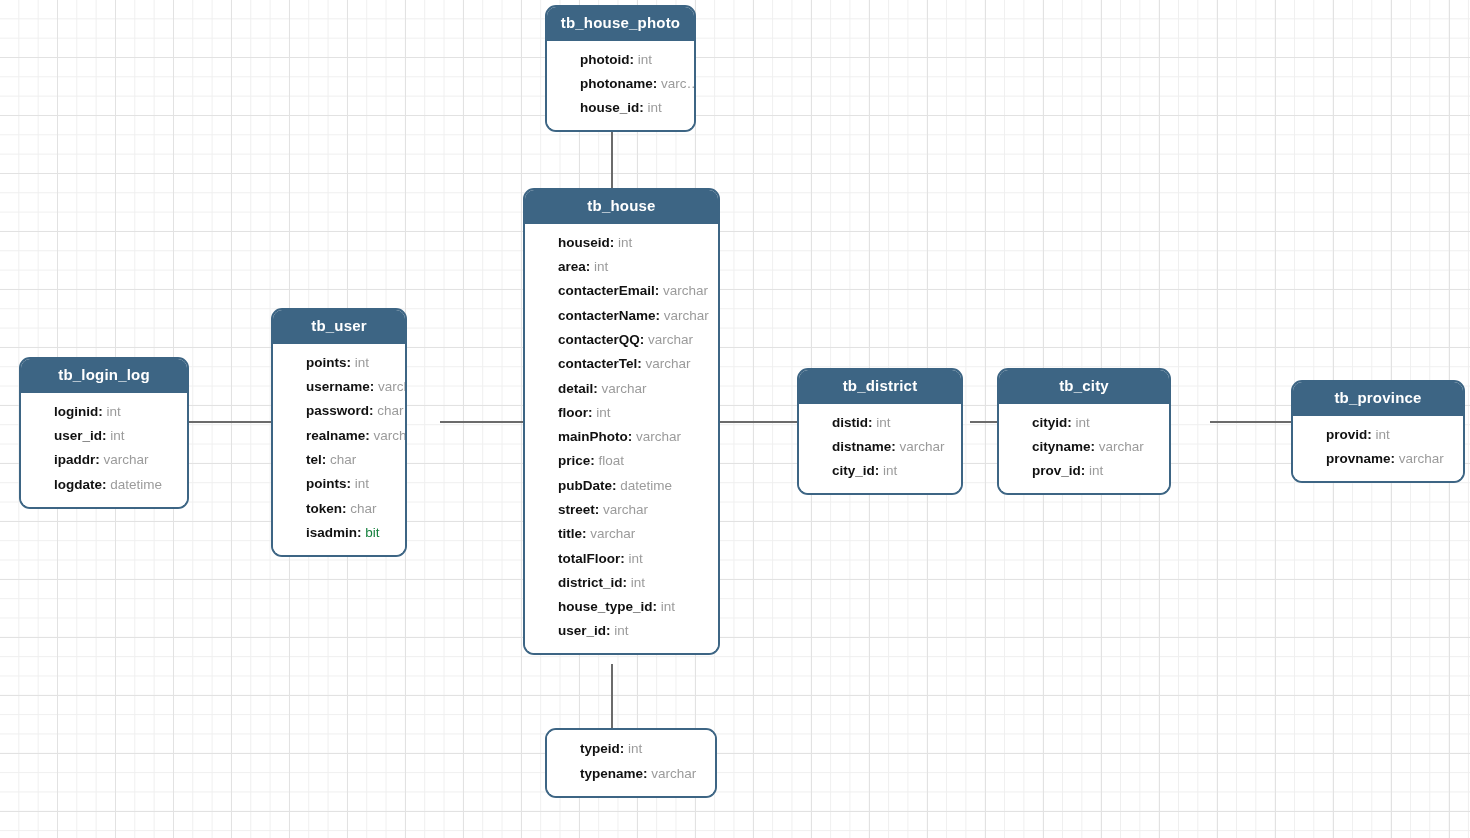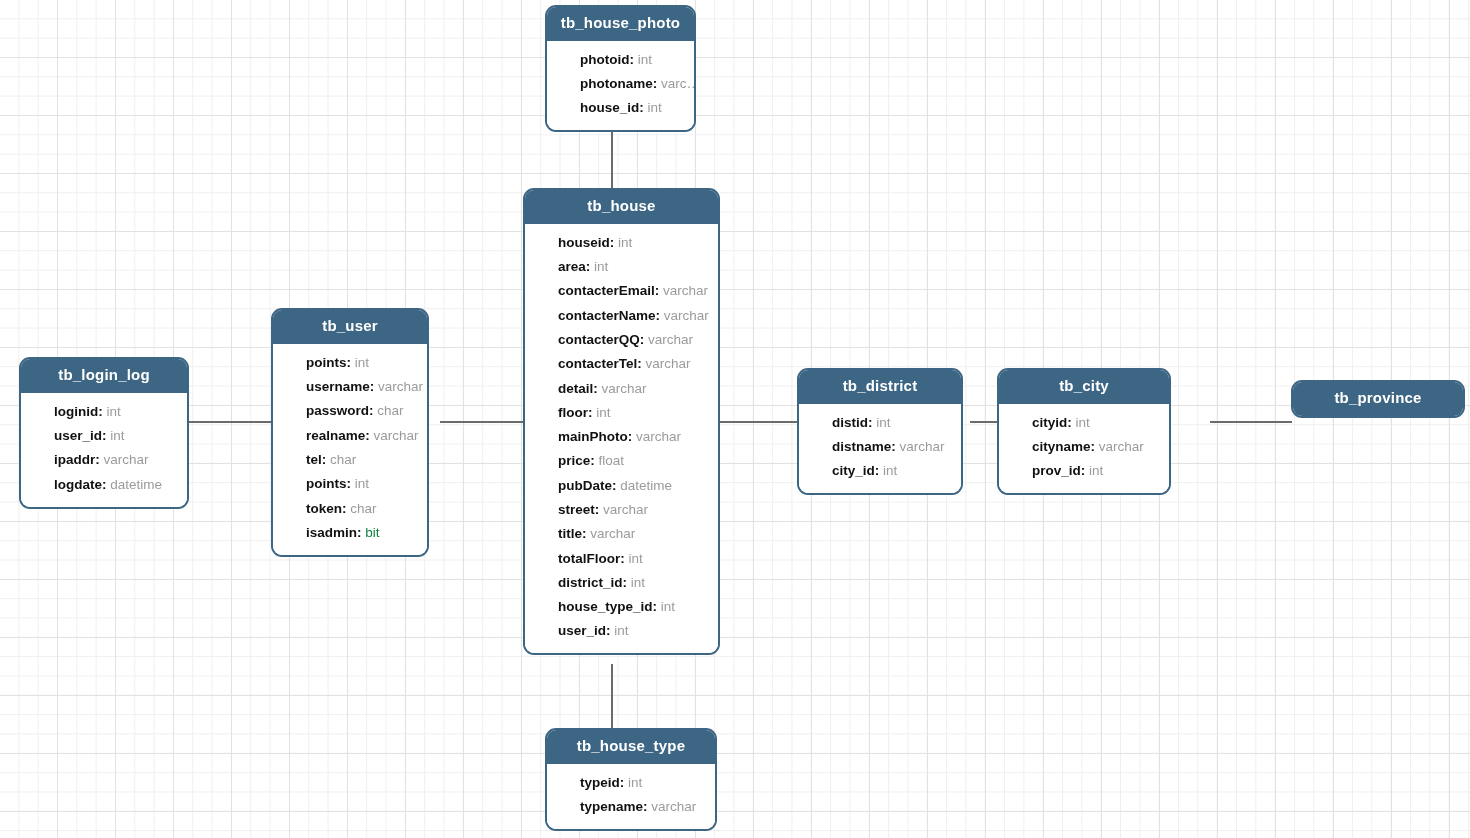--- a/index.html
+++ b/index.html
@@ -126,21 +126,21 @@
           <div class="field"><span class="fname" style="color: rgb(17, 17, 17);">price</span><span class="fname" style="color: rgb(17, 17, 17);">: </span><span class="ftype" style="color: rgb(155, 155, 155);">float</span></div>
           <div class="field"><span class="fname" style="color: rgb(17, 17, 17);">pubDate</span><span class="fname" style="color: rgb(17, 17, 17);">: </span><span class="ftype" style="color: rgb(155, 155, 155);">datetime</span></div>
           <div class="field"><span class="fname" style="color: rgb(17, 17, 17);">street</span><span class="fname" style="color: rgb(17, 17, 17);">: </span><span class="ftype" style="color: rgb(155, 155, 155);">varchar</span></div>
           <div class="field"><span class="fname" style="color: rgb(17, 17, 17);">title</span><span class="fname" style="color: rgb(17, 17, 17);">: </span><span class="ftype" style="color: rgb(155, 155, 155);">varchar</span></div>
           <div class="field"><span class="fname" style="color: rgb(17, 17, 17);">totalFloor</span><span class="fname" style="color: rgb(17, 17, 17);">: </span><span class="ftype" style="color: rgb(155, 155, 155);">int</span></div>
           <div class="field"><span class="fname" style="color: rgb(17, 17, 17);">district_id</span><span class="fname" style="color: rgb(17, 17, 17);">: </span><span class="ftype" style="color: rgb(155, 155, 155);">int</span></div>
           <div class="field"><span class="fname" style="color: rgb(17, 17, 17);">house_type_id</span><span class="fname" style="color: rgb(17, 17, 17);">: </span><span class="ftype" style="color: rgb(155, 155, 155);">int</span></div>
           <div class="field"><span class="fname" style="color: rgb(17, 17, 17);">user_id</span><span class="fname" style="color: rgb(17, 17, 17);">: </span><span class="ftype" style="color: rgb(155, 155, 155);">int</span></div>
         </div>
       </div>
-      <div class="entity" style="left: 271px; top: 308px; width: 158px; border-color: rgb(61, 101, 132);">
+      <div class="entity" style="left: 271px; top: 308px; width: 136px; border-color: rgb(61, 101, 132);">
         <div class="entity-header" style="background: rgb(61, 101, 132); color: rgb(255, 255, 255);">tb_user</div>
         <div class="entity-body">
           <div class="field"><span class="fname" style="color: rgb(17, 17, 17);">points</span><span class="fname" style="color: rgb(17, 17, 17);">: </span><span class="ftype" style="color: rgb(155, 155, 155);">int</span></div>
           <div class="field"><span class="fname" style="color: rgb(17, 17, 17);">username</span><span class="fname" style="color: rgb(17, 17, 17);">: </span><span class="ftype" style="color: rgb(155, 155, 155);">varchar</span></div>
           <div class="field"><span class="fname" style="color: rgb(17, 17, 17);">password</span><span class="fname" style="color: rgb(17, 17, 17);">: </span><span class="ftype" style="color: rgb(155, 155, 155);">char</span></div>
           <div class="field"><span class="fname" style="color: rgb(17, 17, 17);">realname</span><span class="fname" style="color: rgb(17, 17, 17);">: </span><span class="ftype" style="color: rgb(155, 155, 155);">varchar</span></div>
           <div class="field"><span class="fname" style="color: rgb(17, 17, 17);">tel</span><span class="fname" style="color: rgb(17, 17, 17);">: </span><span class="ftype" style="color: rgb(155, 155, 155);">char</span></div>
           <div class="field"><span class="fname" style="color: rgb(17, 17, 17);">points</span><span class="fname" style="color: rgb(17, 17, 17);">: </span><span class="ftype" style="color: rgb(155, 155, 155);">int</span></div>
           <div class="field"><span class="fname" style="color: rgb(17, 17, 17);">token</span><span class="fname" style="color: rgb(17, 17, 17);">: </span><span class="ftype" style="color: rgb(155, 155, 155);">char</span></div>
           <div class="field"><span class="fname" style="color: rgb(17, 17, 17);">isadmin</span><span class="fname" style="color: rgb(17, 17, 17);">: </span><span class="ftype" style="color: #15803d;">bit</span></div>
@@ -166,22 +166,25 @@
       <div class="entity" style="left: 997px; top: 368px; width: 174px; border-color: rgb(61, 101, 132);">
         <div class="entity-header" style="background: rgb(61, 101, 132); color: rgb(255, 255, 255);">tb_city</div>
         <div class="entity-body">
           <div class="field"><span class="fname" style="color: rgb(17, 17, 17);">cityid</span><span class="fname" style="color: rgb(17, 17, 17);">: </span><span class="ftype" style="color: rgb(155, 155, 155);">int</span></div>
           <div class="field"><span class="fname" style="color: rgb(17, 17, 17);">cityname</span><span class="fname" style="color: rgb(17, 17, 17);">: </span><span class="ftype" style="color: rgb(155, 155, 155);">varchar</span></div>
           <div class="field"><span class="fname" style="color: rgb(17, 17, 17);">prov_id</span><span class="fname" style="color: rgb(17, 17, 17);">: </span><span class="ftype" style="color: rgb(155, 155, 155);">int</span></div>
         </div>
       </div>
       <div class="entity" style="left: 1291px; top: 380px; width: 174px; border-color: rgb(61, 101, 132);">
         <div class="entity-header" style="background: rgb(61, 101, 132); color: rgb(255, 255, 255);">tb_province</div>
+        <div class="entity-body">
+          <div class="field"><span class="fname" style="color: rgb(17, 17, 17);">provid</span><span class="fname" style="color: rgb(17, 17, 17);">: </span><span class="ftype" style="color: rgb(155, 155, 155);">int</span></div>
+          <div class="field"><span class="fname" style="color: rgb(17, 17, 17);">provname</span><span class="fname" style="color: rgb(17, 17, 17);">: </span><span class="ftype" style="color: rgb(155, 155, 155);">varchar</span></div>
+        </div>
       </div>
       <div class="entity" style="left: 545px; top: 728px; width: 172px; border-color: rgb(61, 101, 132);">
-        <div class="entity-header" style="background: rgb(61, 101, 132); color: rgb(255, 255, 255);">tb_house_type</div>
         <div class="entity-body">
           <div class="field"><span class="fname" style="color: rgb(17, 17, 17);">typeid</span><span class="fname" style="color: rgb(17, 17, 17);">: </span><span class="ftype" style="color: rgb(155, 155, 155);">int</span></div>
           <div class="field"><span class="fname" style="color: rgb(17, 17, 17);">typename</span><span class="fname" style="color: rgb(17, 17, 17);">: </span><span class="ftype" style="color: rgb(155, 155, 155);">varchar</span></div>
         </div>
       </div>
     </div>
 </div>
 
 </body></html>

